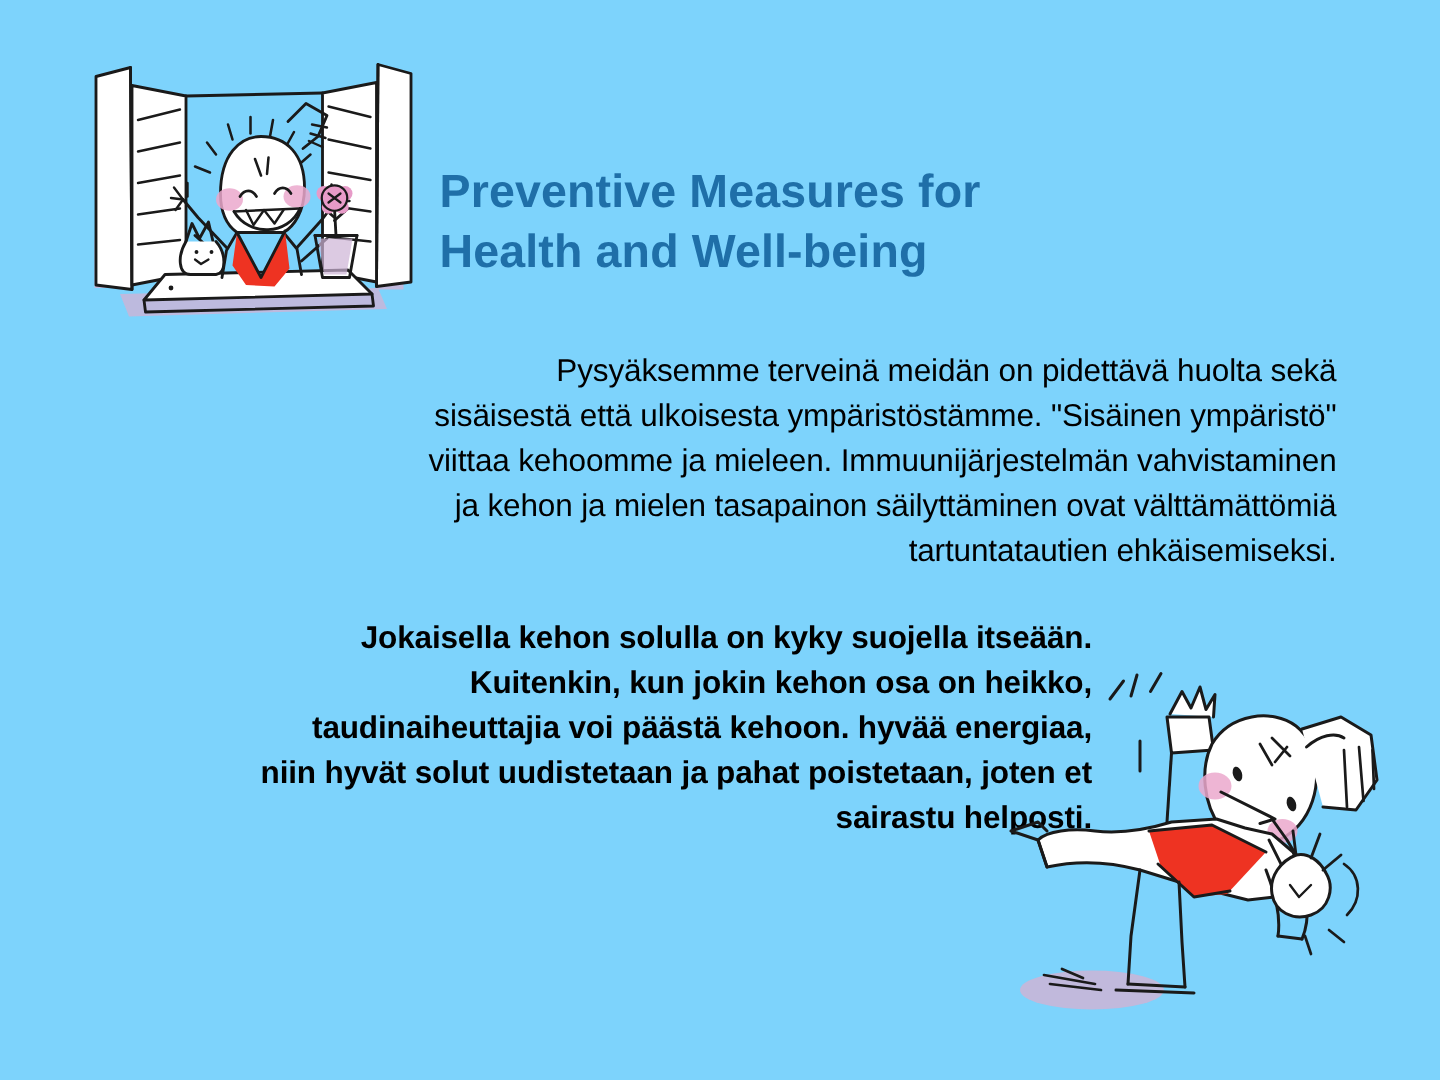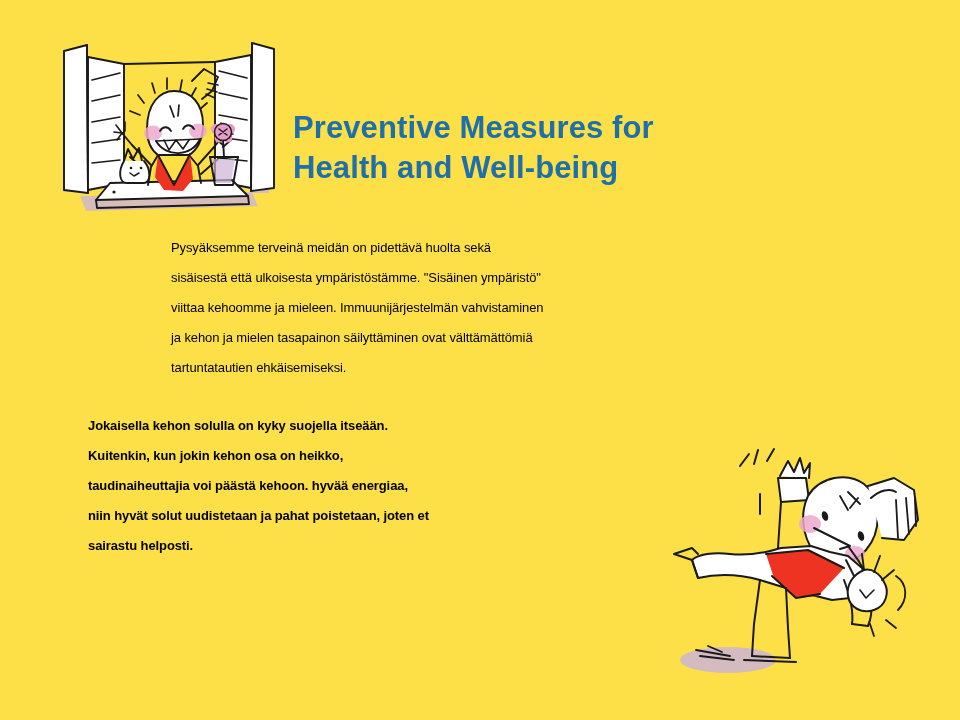--- a/index.html
+++ b/index.html
@@ -14,45 +14,46 @@
     overflow: hidden;
     font-family: "Liberation Sans", sans-serif;
     background: #ffffff;
   }
 
   #slide {
     position: absolute;
     left: 0; top: 0;
     width: 960px;
     height: 720px;
-    background: #fde047;
+    background: #7dd3fc;
   }
 
   
   .slide-title {
     position: absolute;
     left: 293px;
     top: 108px;
     width: 600px;
     font-size: 31px;
     font-weight: bold;
     line-height: 40px;
     color: #1F6FA8;
     letter-spacing: 0.1px;
     white-space: pre-line;
   }
 
   
   .body-par {
     position: absolute;
     color: #000000;
-    font-size: 13px;
+    font-size: 21px;
     line-height: 30px;
     white-space: pre-line;
     letter-spacing: -0.1px;
+    text-align: right;
   }
   #para-1 {
     left: 171px;
     top: 233px;
     width: 720px;
   }
   #para-2 {
     left: 88px;
     top: 411px;
     width: 640px;

